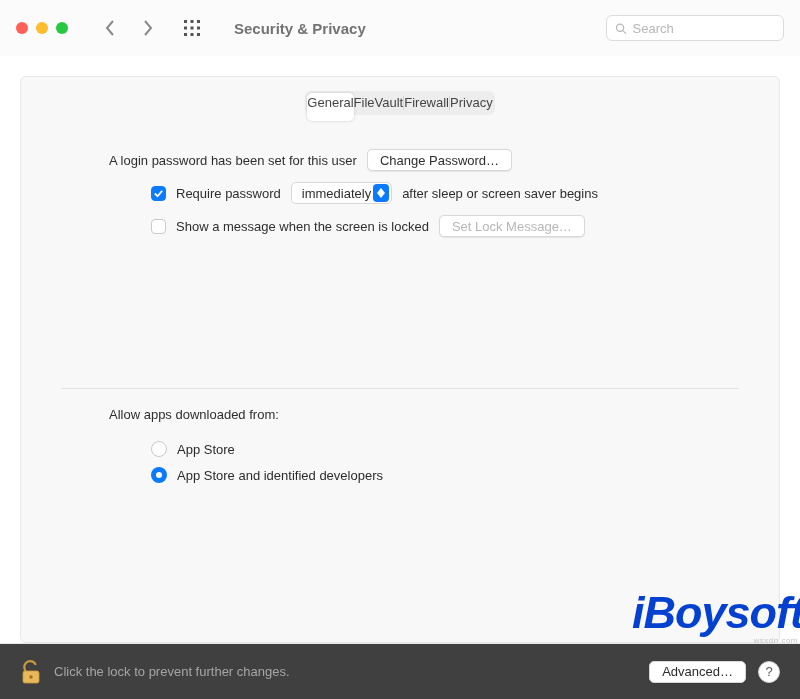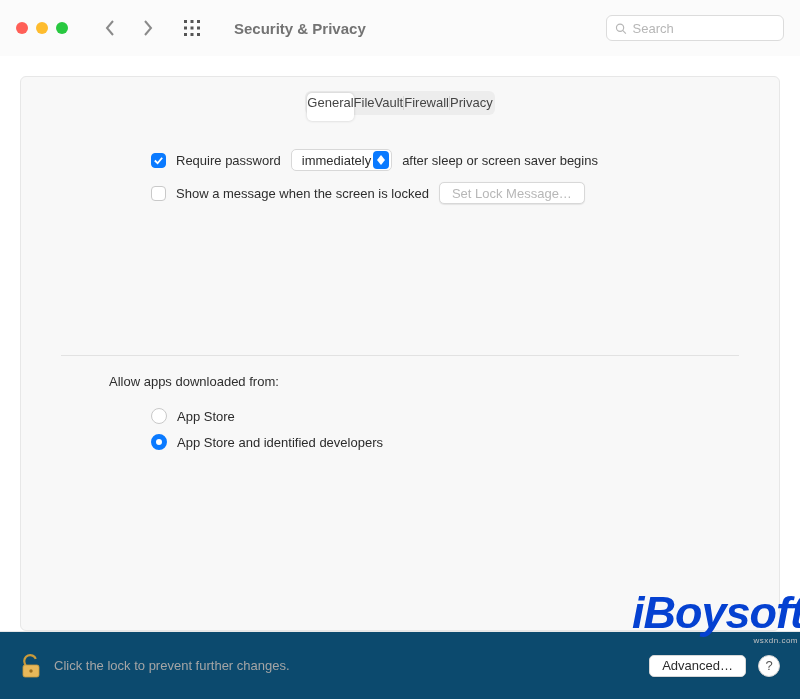--- a/index.html
+++ b/index.html
@@ -195,26 +195,26 @@
     background: #fff;
     display: inline-flex; align-items: center; justify-content: center;
     flex-shrink: 0;
   }
   .radio.selected {
     border: 5px solid #0a7aff;
     background: #fff;
   }
 
   .footer {
-    height: 68px;
+    height: 56px;
     border-top: 1px solid #e8e8e8;
     display: flex; align-items: center;
     padding: 12px 20px;
     gap: 12px;
-    background: #0c4a6e;
+    background: #404040;
   }
   .lock-icon { width: 22px; height: 26px; color: #d8a34a; }
   .footer-text { font-size: 13px; color: #a5a5a5; flex: 1; }
   .help-btn {
     width: 22px; height: 22px;
     border: 1px solid #d2d2d2;
     border-radius: 50%;
     background: #fff;
     display: flex; align-items: center; justify-content: center;
     font-size: 13px; color: #555;
@@ -291,20 +291,24 @@
           <div class="seg-item active">General</div>
           <div class="seg-item">FileVault</div>
           <div class="seg-sep"></div>
           <div class="seg-item">Firewall</div>
           <div class="seg-sep"></div>
           <div class="seg-item">Privacy</div>
         </div>
       </div>
 
       <div class="form">
+        <div class="row">
+          <span>A login password has been set for this user</span>
+          <span class="mac-btn">Change Password…</span>
+        </div>
         <div class="row indent">
           <span class="checkbox checked">
             <svg viewBox="0 0 12 12">
                 <path d="M2 6 L5 9 L10 3" fill="none" stroke="currentColor" stroke-width="2"></path>
               </svg>
           </span>
           <span>Require password</span>
           <span class="popup">
             <span>immediately</span>
             <span class="stepper">

